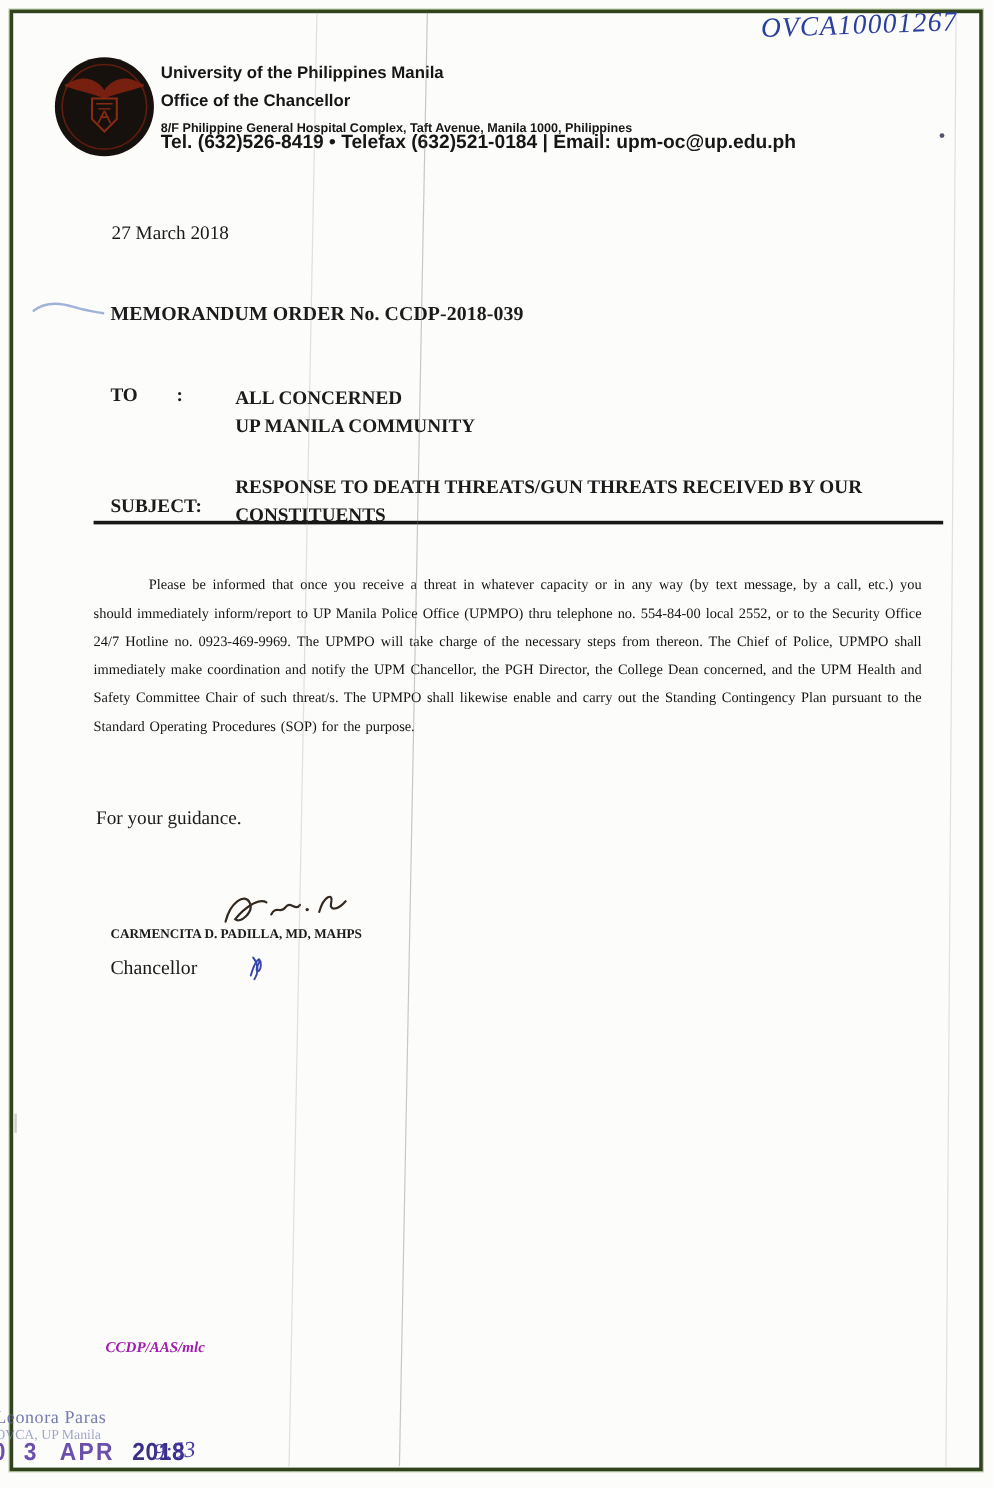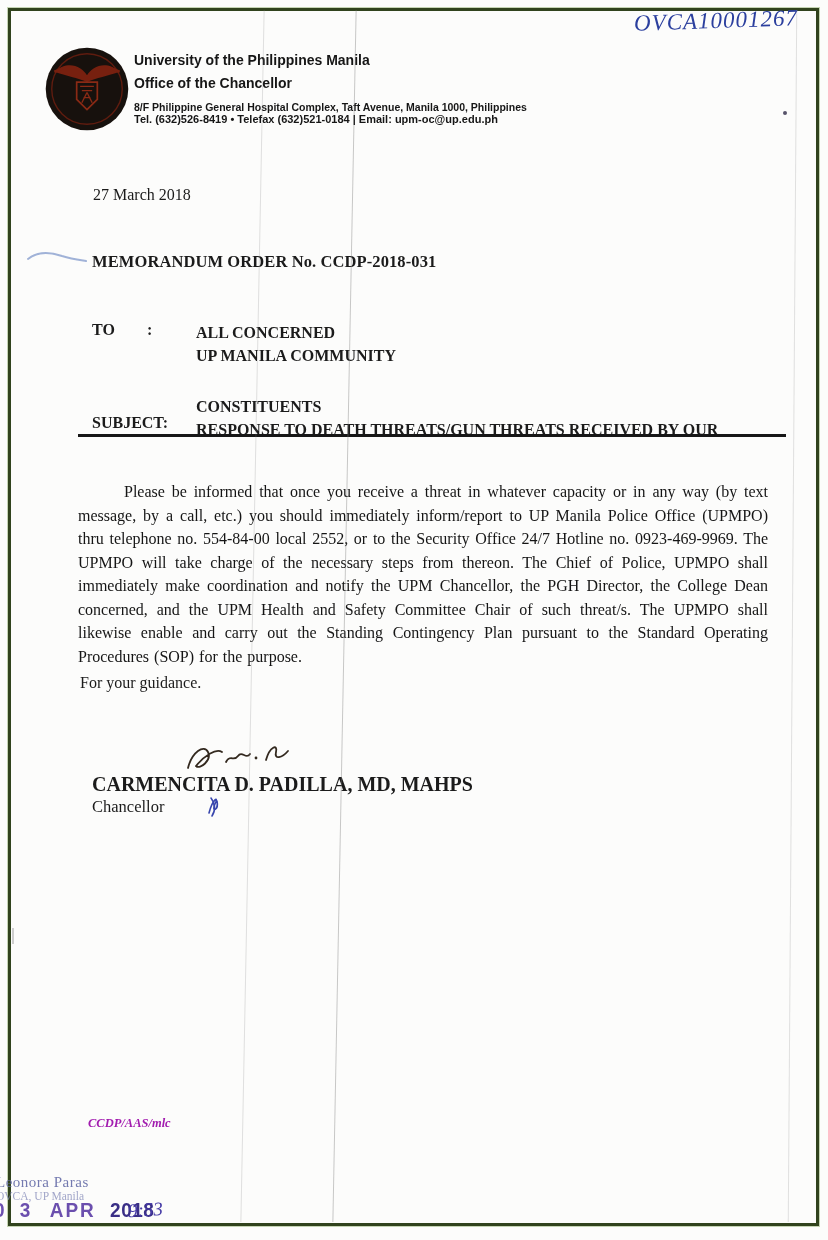--- a/index.html
+++ b/index.html
@@ -14,46 +14,46 @@
     box-shadow:0 0 0 1px rgba(130,165,90,.45);
     pointer-events:none;
   }
   
   .seal { position:absolute; left:44px; top:46px; width:86px; height:86px; }
   .lh { position:absolute; left:134px; top:52px; font-family:"Liberation Sans", sans-serif; color:#161616; }
   .lh-univ   { font-size:14px; font-weight:bold; line-height:16px; }
   .lh-tag    { font-size:11.5px; line-height:14px; margin-top:1px; }
   .lh-office { font-size:14px; font-weight:bold; line-height:15px; margin-top:8px; }
   .lh-addr   { font-size:10.5px; font-weight:bold; line-height:12px; margin-top:10px; }
-  .lh-tel    { font-size:11px; font-weight:bold; line-height:12px; }
+  .lh-tel    { font-size:16px; font-weight:bold; line-height:12px;text-align:center; }
   
   .tracking {
     position:absolute; left:634px; top:8px;
     font-style:italic; font-size:23px; letter-spacing:1px;
     color:#2b3f9e; transform:rotate(-2deg);
   }
   .memo-swoosh { position:absolute; left:26px; top:248px; width:62px; height:18px; opacity:.8; }
   .sig-scribble { position:absolute; left:182px; top:736px; width:122px; height:44px; }
   .chan-initial { position:absolute; left:200px; top:792px; width:26px; height:28px; }
   
   .date-line  { position:absolute; left:93px; top:186px; font-size:16px; }
   .memo-title { position:absolute; left:92px; top:252px; font-size:16.5px; font-weight:bold; letter-spacing:.1px; }
   .to-label      { position:absolute; left:92px;  top:321px; font-size:16px; font-weight:bold; }
   .to-colon      { position:absolute; left:147px; top:321px; font-size:16px; font-weight:bold; }
   .to-content    { position:absolute; left:196px; top:321px; font-size:16px; font-weight:bold; line-height:23px; }
   .subject-label   { position:absolute; left:92px;  top:414px; font-size:16px; font-weight:bold; }
   .subject-content { position:absolute; left:196px; top:395px; font-size:16px; font-weight:bold; line-height:23px; }
   .subject-rule { position:absolute; left:78px; top:434px; width:708px; height:3px; background:#171717; }
   .body-par {
     position:absolute; left:78px; top:464px; width:690px;
-    font-size:16px; line-height:23.5px; text-align:justify; text-indent:46px;
+    font-size:12px; line-height:23.5px; text-align:justify; text-indent:46px;
     color:#151515; word-spacing:1px;
   }
   .closing { position:absolute; left:80px; top:674px; font-size:16px; }
-  .sig-name  { position:absolute; left:92px; top:773px; font-size:20px; font-weight:bold; }
+  .sig-name  { position:absolute; left:92px; top:773px; font-size:11px; font-weight:bold; }
   .sig-title { position:absolute; left:92px; top:797px; font-size:16.5px; }
   .ref-code { position:absolute; left:88px; top:1116px; font-size:12.5px; font-style:italic; font-weight:bold; color:#a21caf; }
   
   .stamp-name {
     position:absolute; left:-4px; top:1174px;
     font-size:15px; letter-spacing:.5px; color:#666da8; opacity:.9;
   }
   .stamp-office {
     position:absolute; left:-4px; top:1190px;
     font-size:11.5px; color:#8389b8; opacity:.75;
@@ -103,33 +103,33 @@
   </div>
 
   <div class="tracking">OVCA10001267</div>
 
   <div class="date-line">27 March 2018</div>
 
   <svg class="memo-swoosh" viewBox="0 0 62 18" aria-hidden="true">
     <path d="M2,11 C12,3 24,4 36,8 C46,11 54,12 60,13" fill="none" stroke="#8aa0cf" stroke-width="2" stroke-linecap="round"></path>
   </svg>
 
-  <div class="memo-title">MEMORANDUM ORDER No. CCDP-2018-031</div>
+  <div class="memo-title">MEMORANDUM ORDER No. CCDP-2018-039</div>
 
   <div class="to-label">TO</div>
   <div class="to-colon">:</div>
   <div class="to-content">
     <div>ALL CONCERNED</div>
     <div>UP MANILA COMMUNITY</div>
   </div>
 
   <div class="subject-label">SUBJECT:</div>
   <div class="subject-content">
+    <div>RESPONSE TO DEATH THREATS/GUN THREATS RECEIVED BY OUR</div>
     <div>CONSTITUENTS</div>
-    <div>RESPONSE TO DEATH THREATS/GUN THREATS RECEIVED BY OUR</div>
   </div>
   <div class="subject-rule"></div>
 
   <p class="body-par">Please be informed that once you receive a threat in whatever capacity or in any way (by text message, by a call, etc.) you should immediately inform/report to UP Manila Police Office (UPMPO) thru telephone no. 554-84-00 local 2552, or to the Security Office 24/7 Hotline no. 0923-469-9969.  The UPMPO will take charge of the necessary steps from thereon.  The Chief of Police, UPMPO shall immediately make coordination and notify the UPM Chancellor, the PGH Director, the College Dean concerned, and the UPM Health and Safety Committee Chair of such threat/s. The UPMPO shall likewise enable and carry out the Standing Contingency Plan pursuant to the Standard Operating Procedures (SOP) for the purpose.</p>
 
   <div class="closing">For your guidance.</div>
 
   <svg class="sig-scribble" viewBox="0 0 122 44" aria-hidden="true">
     <g fill="none" stroke="#33291f" stroke-width="1.8" stroke-linecap="round">
       <path d="M6,32 C10,16 22,8 26,16 C30,24 18,34 14,30 C22,20 34,12 40,16"></path>

